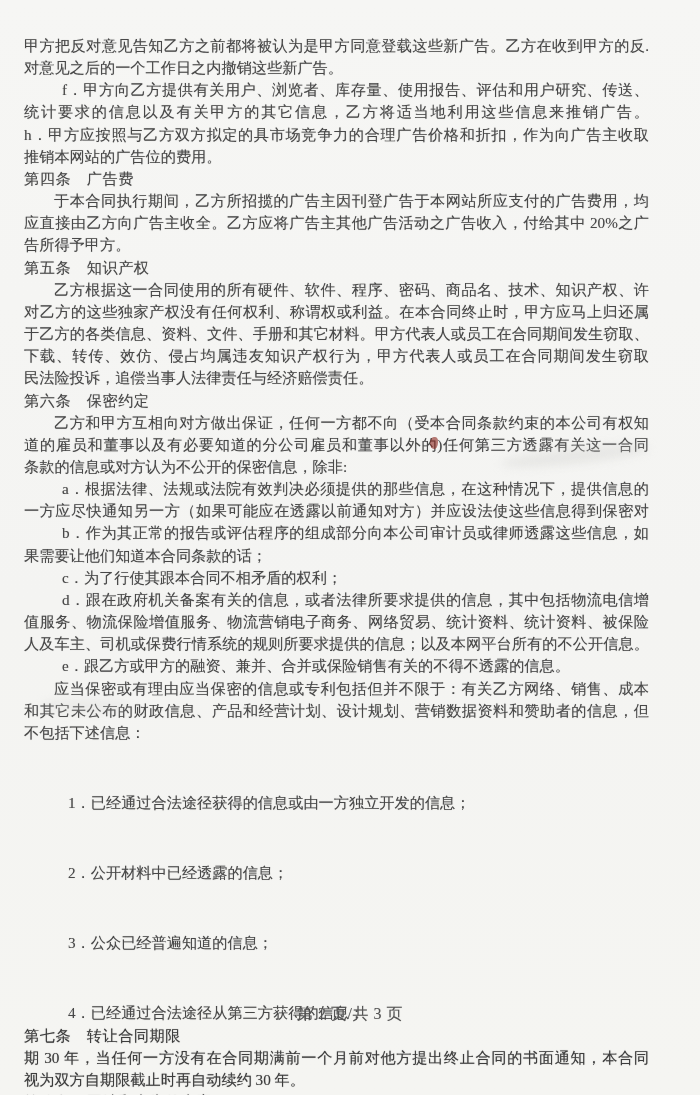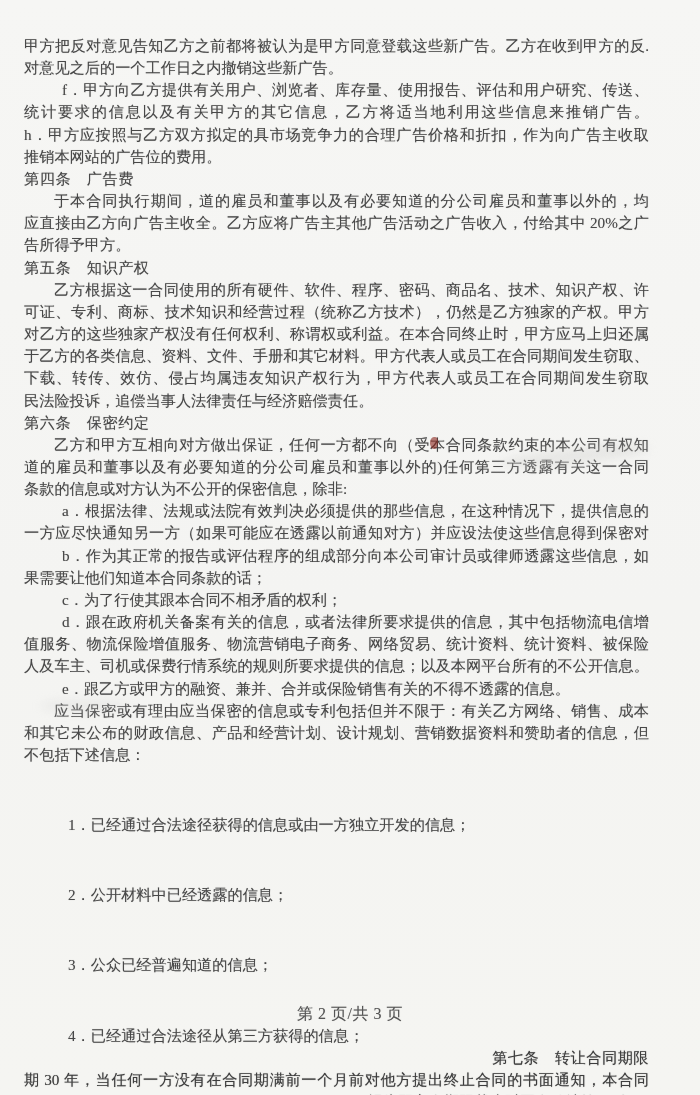--- a/index.html
+++ b/index.html
@@ -21,46 +21,45 @@
     position:absolute;left:24px;top:35px;width:625px;
     font-size:15.2px;line-height:22.15px;
     text-shadow:0 0 .8px rgba(90,90,90,.45);
   }
   .ln{min-height:22.15px;}
   .j{text-align:justify;text-align-last:justify;text-justify:inter-character;}
   .i2{text-indent:30px;}
   .iL{text-indent:38px;}
   .iN{text-indent:44px;margin-top:48px;}
   .hd{letter-spacing:.5px;}
-  .dk{color:#3d3d3d;text-shadow:0 0 .9px rgba(60,60,60,.55);text-align:right;}
+  .dk{color:#3d3d3d;text-shadow:0 0 .9px rgba(60,60,60,.55);}
   .footer{
     position:absolute;left:0;top:1004px;width:700px;text-align:center;
     font-size:16px;color:#555;letter-spacing:.5px;
     text-shadow:0 0 .7px rgba(100,100,100,.4);
   }
 </style>
 </head>
 <body>
 
 <div class="page">
 
   <div class="textcol">
     <div class="ln j">甲方把反对意见告知乙方之前都将被认为是甲方同意登载这些新广告。乙方在收到甲方的反.</div>
     <div class="ln">对意见之后的一个工作日之内撤销这些新广告。</div>
     <div class="ln iL j">f．甲方向乙方提供有关用户、浏览者、库存量、使用报告、评估和用户研究、传送、</div>
     <div class="ln j">统计要求的信息以及有关甲方的其它信息，乙方将适当地利用这些信息来推销广告。</div>
     <div class="ln j">h．甲方应按照与乙方双方拟定的具市场竞争力的合理广告价格和折扣，作为向广告主收取</div>
     <div class="ln">推销本网站的广告位的费用。</div>
     <div class="ln hd">第四条　广告费</div>
-    <div class="ln i2 j">于本合同执行期间，道的雇员和董事以及有必要知道的分公司雇员和董事以外的，均</div>
+    <div class="ln i2 j">于本合同执行期间，乙方所招揽的广告主因刊登广告于本网站所应支付的广告费用，均</div>
     <div class="ln j">应直接由乙方向广告主收全。乙方应将广告主其他广告活动之广告收入，付给其中 20%之广</div>
     <div class="ln">告所得予甲方。</div>
     <div class="ln hd">第五条　知识产权</div>
     <div class="ln i2 j">乙方根据这一合同使用的所有硬件、软件、程序、密码、商品名、技术、知识产权、许</div>
-    <div class="ln j">可证、专利、商标、技术知识和经营过程（统称乙方技术），仍然是乙方独家的产权。甲方</div>
     <div class="ln j">对乙方的这些独家产权没有任何权利、称谓权或利益。在本合同终止时，甲方应马上归还属</div>
     <div class="ln j">于乙方的各类信息、资料、文件、手册和其它材料。甲方代表人或员工在合同期间发生窃取、</div>
     <div class="ln j">下载、转传、效仿、侵占均属违友知识产权行为，甲方代表人或员工在合同期间发生窃取</div>
     <div class="ln">民法险投诉，追偿当事人法律责任与经济赔偿责任。</div>
     <div class="ln hd">第六条　保密约定</div>
     <div class="ln i2 j">乙方和甲方互相向对方做出保证，任何一方都不向（受本合同条款约束的本公司有权知</div>
     <div class="ln j">道的雇员和董事以及有必要知道的分公司雇员和董事以外的)任何第三方透露有关这一合同</div>
     <div class="ln">条款的信息或对方认为不公开的保密信息，除非:</div>
     <div class="ln iL j">a．根据法律、法规或法院有效判决必须提供的那些信息，在这种情况下，提供信息的</div>
     <div class="ln j">一方应尽快通知另一方（如果可能应在透露以前通知对方）并应设法使这些信息得到保密对</div>

